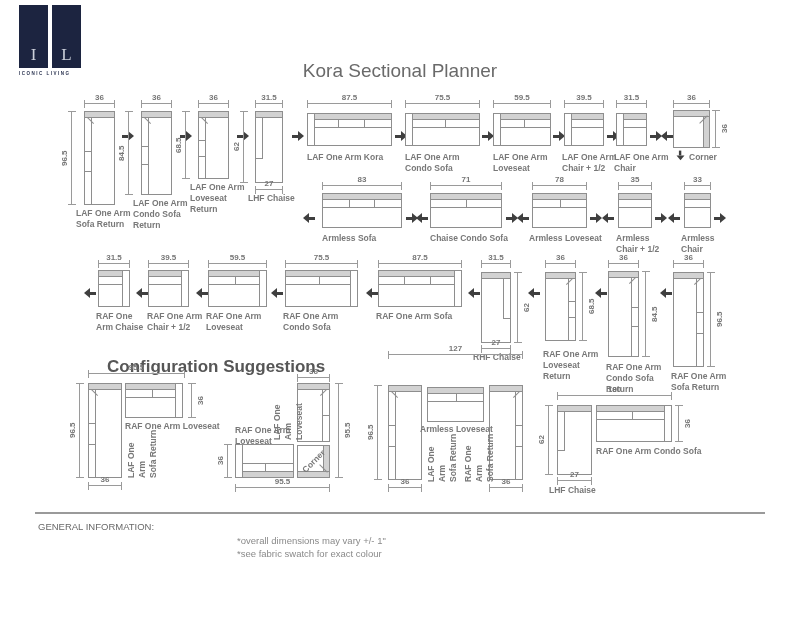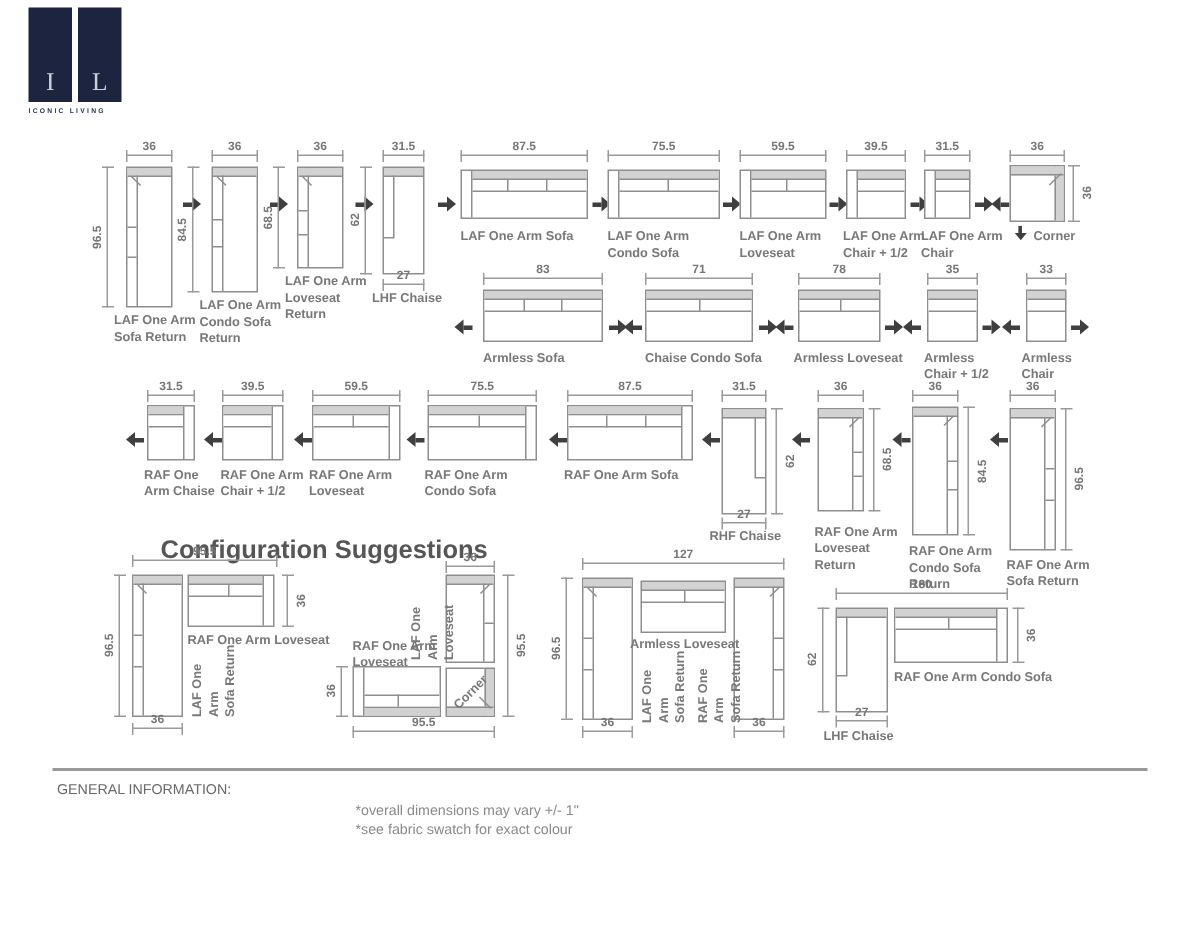--- a/index.html
+++ b/index.html
@@ -81,20 +81,21 @@
 <div class="canvas">
 
   <div class="logo-sq" style="left:19px">
       <span>I</span>
     </div>
   <div class="logo-sq" style="left:52px">
       <span>L</span>
     </div>
   <div class="tagline">ICONIC LIVING</div>
 
+  <div class="title">Kora Sectional Planner</div>
 
   <div class="dh" style="left:84px;top:103px;width:31px">
       <span>36</span>
     </div>
   <div class="dv ll" style="left:71px;top:111px;height:94px">
       <span>96.5</span>
     </div>
   <div class="p pv sL" style="left:84px;top:111px;width:31px;height:94px">
       <i class="bk"></i>
       <i class="hd" style="top:42%"></i>
@@ -158,21 +159,21 @@
 
   <div class="dh" style="left:307px;top:103px;width:85px">
       <span>87.5</span>
     </div>
   <div class="p ph aL" style="left:307px;top:113px;width:85px;height:33px">
       <i class="bk"></i>
       <i class="sb"></i>
       <i class="vd" style="left:36%"></i>
       <i class="vd" style="left:67%"></i>
     </div>
-  <div class="lb" style="left:307px;top:152px">LAF One Arm Sofa</div>
+  <div class="lb" style="left:307px;top:152px">LAF One Arm Kora</div>
   <span class="ar" style="left:394px;top:131px"></span>
 
   <div class="dh" style="left:405px;top:103px;width:75px">
       <span>75.5</span>
     </div>
   <div class="p ph aL" style="left:405px;top:113px;width:75px;height:33px">
       <i class="bk"></i>
       <i class="sb"></i>
       <i class="vd" style="left:53%"></i>
     </div>
@@ -470,21 +471,21 @@
     </div>
   <div class="dh" style="left:235px;top:487px;width:95px">
       <span>95.5</span>
     </div>
   <div class="lb" style="left:235px;top:425px">RAF One Arm
 Loveseat</div>
   <div class="lb vert" style="left:272px;top:388px;height:52px">LAF One Arm
 Loveseat</div>
   <div class="lb diag" style="left:300px;top:456px">Corner</div>
 
-  <div class="dh" style="left:388px;top:375px;width:135px">
+  <div class="dh" style="left:388px;top:354px;width:135px">
       <span>127</span>
     </div>
   <div class="dv ll" style="left:377px;top:385px;height:95px">
       <span>96.5</span>
     </div>
   <div class="p pv sL" style="left:388px;top:385px;width:34px;height:95px">
       <i class="bk"></i>
       <i class="hd" style="top:42%"></i>
       <i class="hd" style="top:64%"></i>
       <i class="dg"></i>

